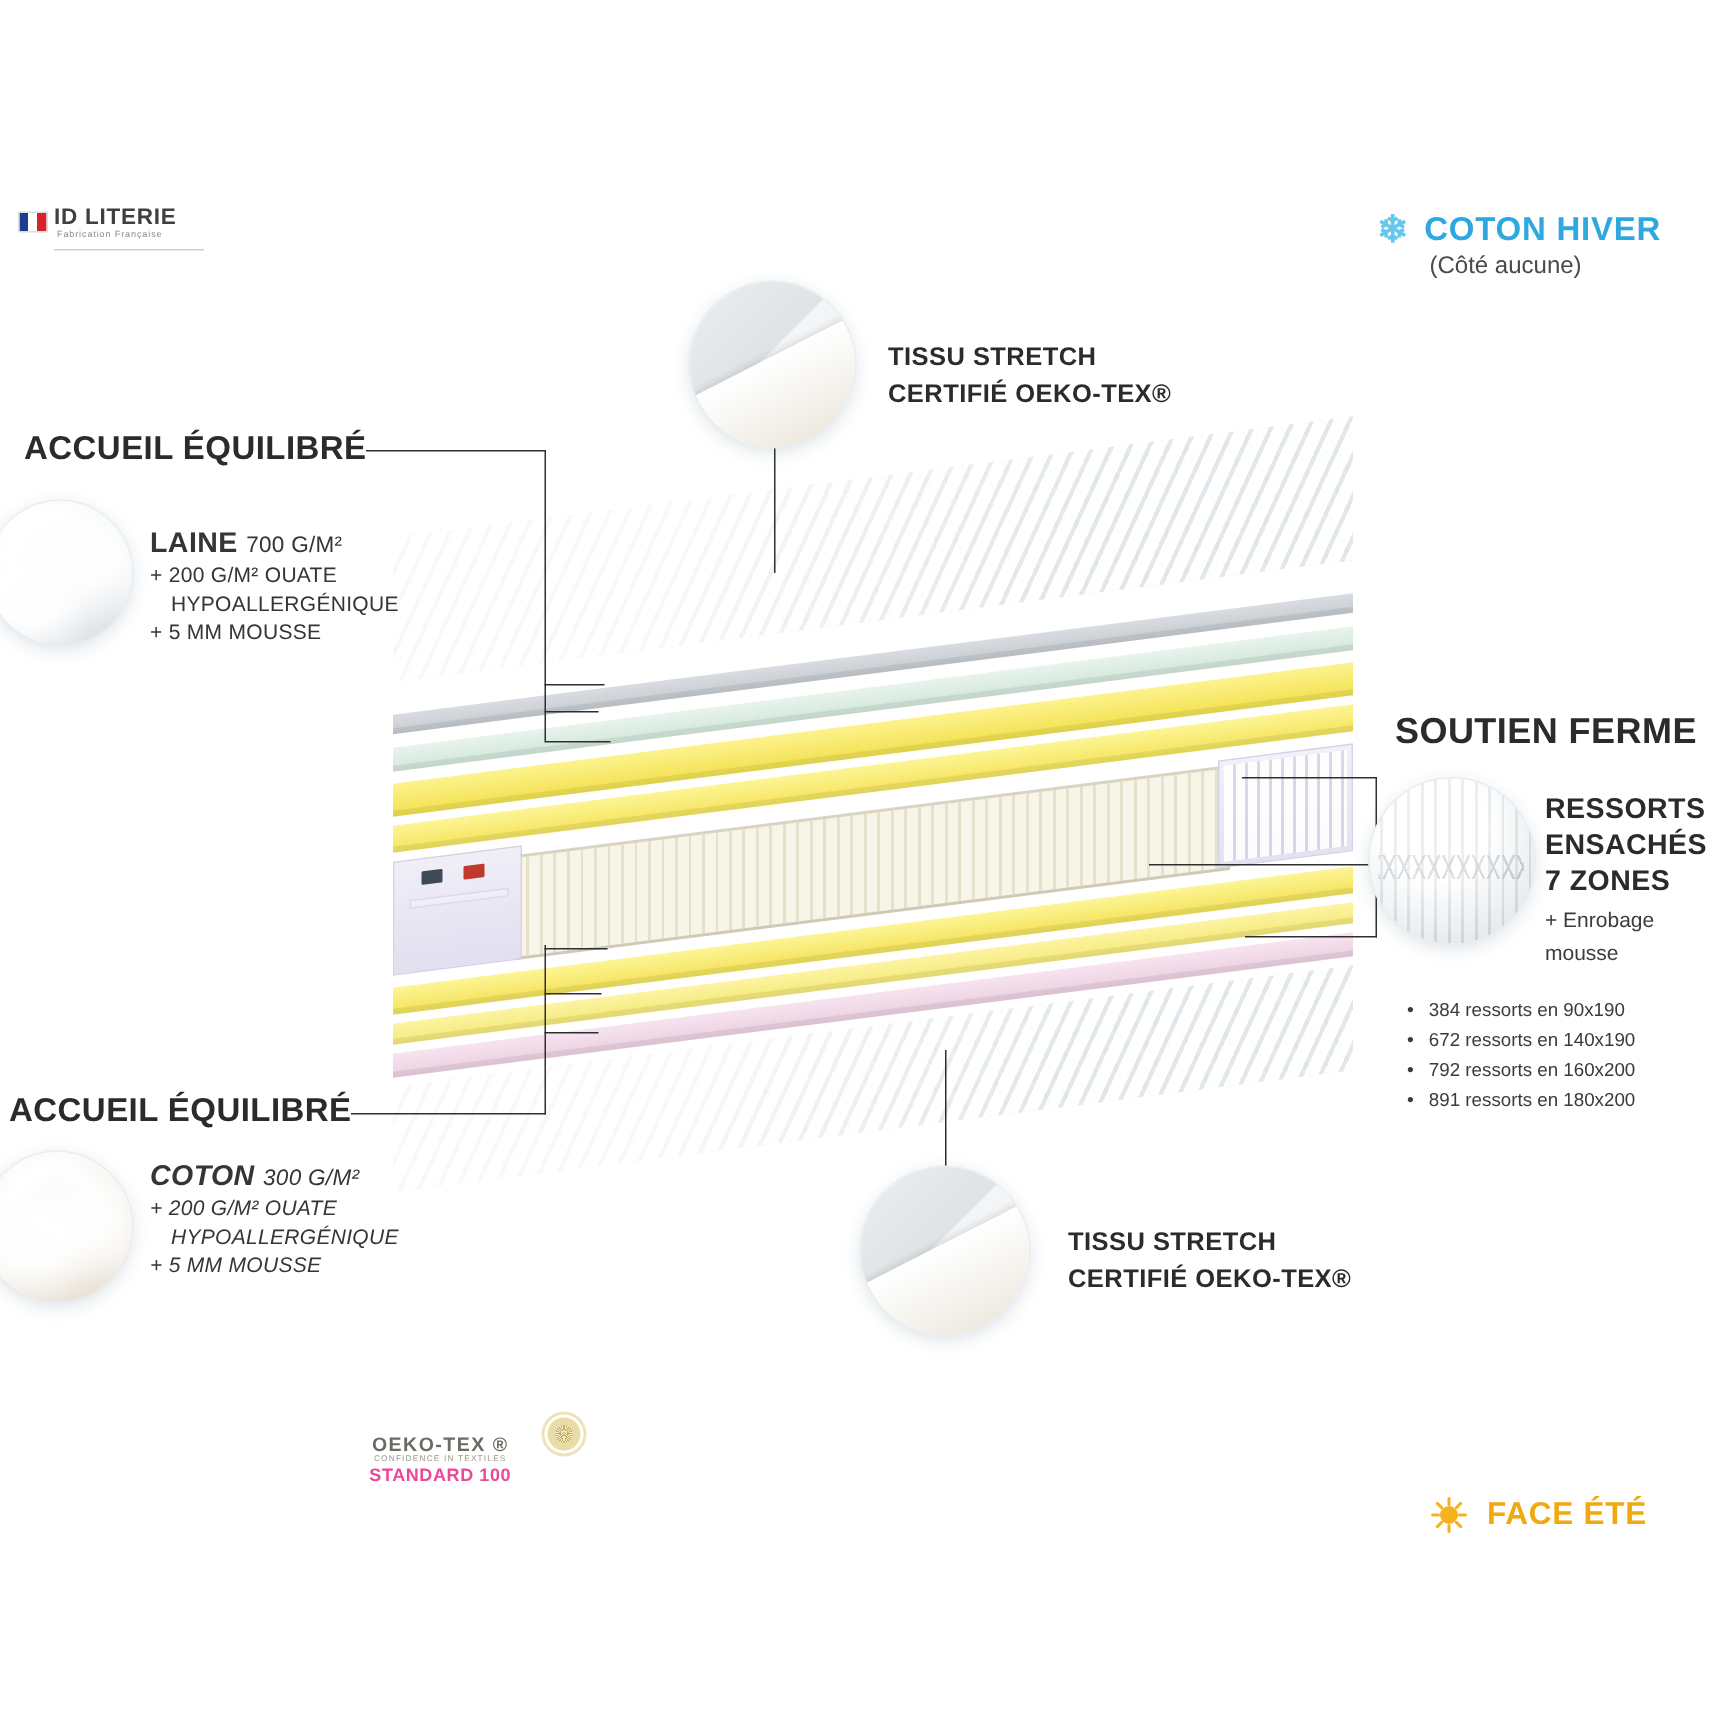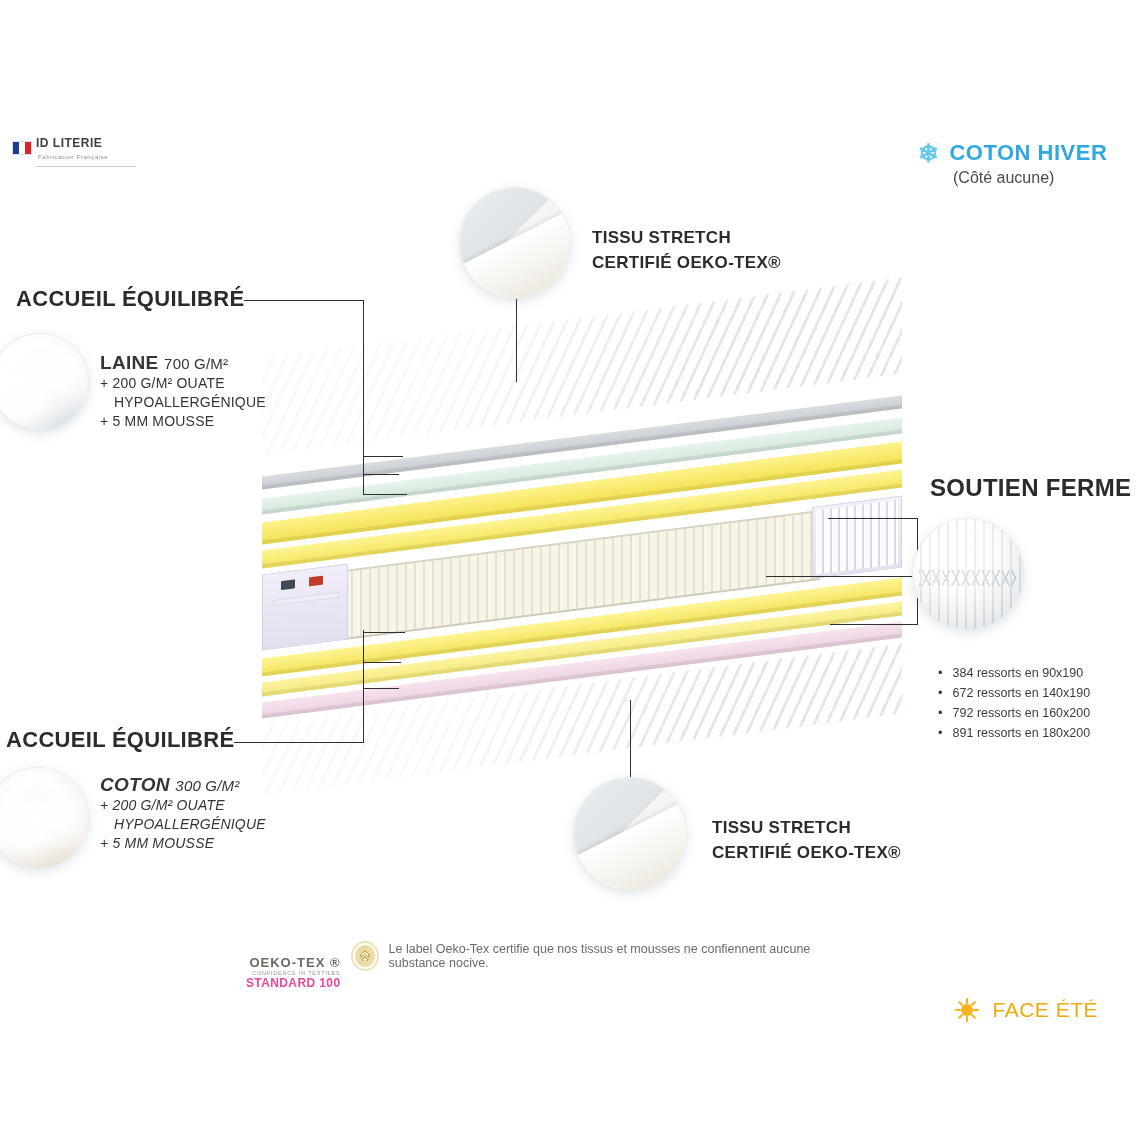--- a/index.html
+++ b/index.html
@@ -9,40 +9,40 @@
     font-family: "Liberation Sans", sans-serif;
     overflow: hidden;
   }
   #stage { position: relative; width: 1140px; height: 1140px; }
 
   
   .logo { position: absolute; left: 12px; top: 136px; width: 125px; height: 34px; }
   .logo-flag { position: absolute; left: 0; top: 5px; width: 20px; height: 14px;
     background: linear-gradient(to right, #1b3c8f 0 33.3%, #ffffff 33.3% 66.6%, #d8232a 66.6% 100%);
     border: 1px solid #dcdcdc; }
-  .logo-name { position: absolute; left: 24px; top: 0px; font-size: 12px; letter-spacing: .5px;
+  .logo-name { position: absolute; left: 24px; top: 0px; font-size: 15px; letter-spacing: .5px;
     color: #3f3f3f; font-weight: 700; }
   .logo-sub { position: absolute; left: 26px; top: 18px; font-size: 6px; letter-spacing: .6px;
     color: #8a8a8a; }
   .logo-rule { position: absolute; left: 24px; top: 30px; width: 100px; height: 1px; background: #cfcfcf; }
 
   
   .face-hiver { position: absolute; right: 22px; top: 140px; text-align: left; width: 200px; }
   .face-hiver .title { font-size: 22px; font-weight: 700; letter-spacing: .5px; color: #2fa8e0;
     display: flex; align-items: center; gap: 10px; }
   .snow { color: #63c7ee; font-size: 25px; line-height: 1; }
   .face-hiver .sub { font-size: 16px; color: #4a4a4a; margin-top: 3px; margin-left: 35px; }
 
   .face-ete { position: absolute; right: 42px; bottom: 118px; display: flex; align-items: center; gap: 14px; }
   .sun { width: 22px; height: 22px; position: relative; }
   .sun .core { position: absolute; left: 5px; top: 5px; width: 12px; height: 12px; border-radius: 50%;
     background: #f6b21b; }
   .sun .ray { position: absolute; left: 10px; top: -1px; width: 2px; height: 6px; background: #f6b21b;
     transform-origin: 1px 12px; border-radius: 1px; }
-  .face-ete .txt { font-size: 21px; font-weight: 400; letter-spacing: .5px; color: #f0a90f; }
+  .face-ete .txt { font-size: 21px; font-weight: 700; letter-spacing: .5px; color: #f0a90f; }
 
   
   .accueil-top { position: absolute; left: 16px; top: 286px; font-size: 22px; font-weight: 700;
     color: #2b2b2b; letter-spacing: .3px; }
   .accueil-bot { position: absolute; left: 6px; top: 727px; font-size: 22px; font-weight: 700;
     color: #2b2b2b; letter-spacing: .3px; }
   .soutien { position: absolute; left: 930px; top: 474px; font-size: 24px; font-weight: 700;
     color: #2b2b2b; letter-spacing: .3px; }
 
   
@@ -149,21 +149,21 @@
     background: linear-gradient(180deg, #f2f0f8 0%, #e4e1f1 100%); border: 1px solid #d6d2e6; }
   .core-right:after { content: ""; position: absolute; inset: 3px;
     background: repeating-linear-gradient(90deg, rgba(255,255,255,.9) 0 6px, rgba(214,210,230,.8) 6px 8px); }
   .tag-a { position: absolute; left: 18px; top: 8px; width: 14px; height: 9px; background: #3e4a57; border-radius: 1px; }
   .tag-b { position: absolute; left: 46px; top: 8px; width: 14px; height: 9px; background: #c0392b; border-radius: 1px; }
   .handle { position: absolute; left: 10px; top: 26px; width: 66px; height: 6px;
     background: #efeef6; border: 1px solid #dcd9ea; }
 
   
   .oeko { position: absolute; left: 236px; bottom: 150px; width: 630px; display: flex; align-items: center; gap: 14px; }
-  .oeko-mark { width: 115px; text-align: right; color: #8c7a2d; margin-top: 33px; }
+  .oeko-mark { width: 115px; text-align: center; color: #8c7a2d; margin-top: 33px; }
   .oeko-mark .m1 { font-size: 13px; letter-spacing: 1px; font-weight: 700; color: #6d6a62; }
   .oeko-mark .m2 { font-size: 5.5px; letter-spacing: .8px; color: #9a9688; }
   .oeko-mark .m3 { font-size: 12px; font-weight: 700; letter-spacing: .4px; color: #ec4899; }
   .oeko-burst { width: 22px; height: 22px; border-radius: 50%; background: #e9dca4;
     box-shadow: 0 0 0 2px #fff, 0 0 0 4px #ede3b7; position: relative; }
   .oeko-burst:after { content: ""; position: absolute; inset: 5px; border-radius: 50%;
     background: repeating-conic-gradient(#c9b25f 0 8deg, #f2ead0 8deg 16deg); }
   .oeko-text { font-size: 12.5px; color: #6a6a6a; }
 </style>
 </head>
@@ -314,20 +314,27 @@
 
   <div class="stretch-top">
     <div>TISSU STRETCH</div>
     <div>CERTIFIÉ OEKO-TEX®</div>
   </div>
   <div class="stretch-bot">
     <div>TISSU STRETCH</div>
     <div>CERTIFIÉ OEKO-TEX®</div>
   </div>
 
+  <div class="ressorts">
+    <div class="big">RESSORTS</div>
+    <div class="big">ENSACHÉS</div>
+    <div class="big">7 ZONES</div>
+    <div class="small">+ Enrobage</div>
+    <div class="small">mousse</div>
+  </div>
 
   <div class="bullets">
     <div>
         <span class="dot">•</span>
         <span>384 ressorts en 90x190</span>
       </div>
     <div>
         <span class="dot">•</span>
         <span>672 ressorts en 140x190</span>
       </div>
@@ -341,16 +348,15 @@
       </div>
   </div>
 
   <div class="oeko">
     <div class="oeko-mark">
       <div class="m1">OEKO-TEX ®</div>
       <div class="m2">CONFIDENCE IN TEXTILES</div>
       <div class="m3">STANDARD 100</div>
     </div>
     <div class="oeko-burst"></div>
-    <div class="oeko-text">Le label Oeko-Tex certifie que nos tissus et mousses ne confiennent aucune substance nocive.</div>
   </div>
 
 </div>
 
 </body></html>

